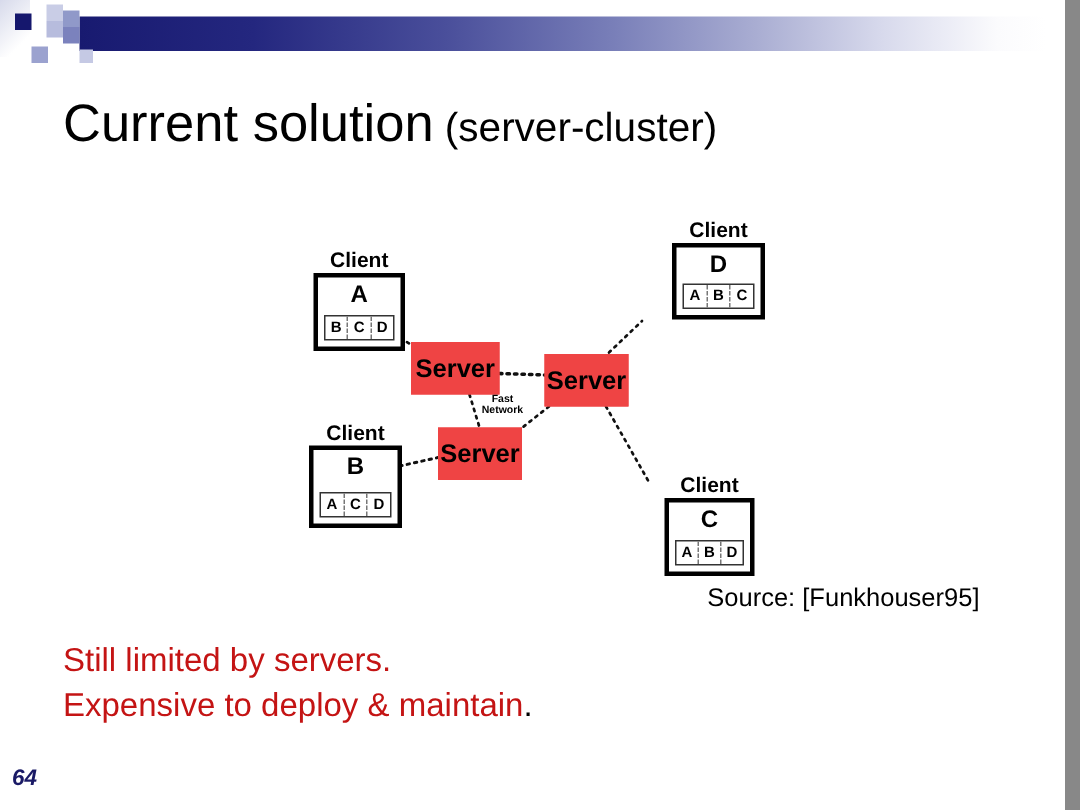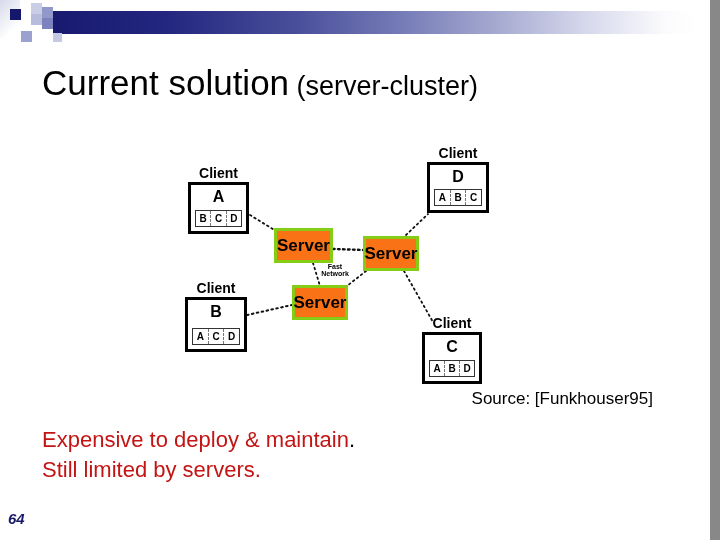--- a/index.html
+++ b/index.html
@@ -19,22 +19,22 @@
   .sq4{left:31px;top:14px;background:#b7bcdd;}
   .sq5{left:42px;top:18px;background:#7b82bd;}
   .sq6{left:21px;top:31px;background:#9ba2cf;}
   .sq7{left:53px;top:33px;width:9px;height:9px;background:#c5c9e4;}
   
   .title{position:absolute;left:42px;top:63px;color:#000;white-space:nowrap;}
   .title-main{font-size:35px;letter-spacing:0px;}
   .title-suffix{font-size:27px;}
   
   .wires{position:absolute;left:0;top:0;width:720px;height:540px;pointer-events:none;}
-  .node{position:absolute;box-sizing:border-box;background:#f97316;border:3px solid #84cc16;}
-  .client-group{position:absolute;}
+  .node{position:absolute;box-sizing:border-box;background:#ef4444;border:3px solid #ef4444;}
+  .client-group{position:absolute;margin-left:21px;}
   .client-label{position:absolute;left:-10px;right:-10px;top:-17px;text-align:center;
     font-weight:bold;font-size:14px;color:#000;}
   .client-box{box-sizing:border-box;width:100%;height:100%;background:#fff;border:3px solid #000;
     display:flex;flex-direction:column;align-items:center;justify-content:space-between;}
   .client-letter{font-weight:bold;font-size:16px;margin-top:3px;color:#000;}
   .cell-row{display:flex;width:calc(100% - 8px);margin:0 4px 4px 4px;border:1px solid #333;box-sizing:border-box;}
   .cell{flex:1;text-align:center;font-weight:bold;font-size:10px;line-height:15px;color:#000;}
   .cell + .cell{border-left:1px dashed #777;}
   .cg-a{left:188px;top:182px;width:61px;height:52px;}
   .cg-d{left:427px;top:162px;width:62px;height:51px;}
@@ -131,19 +131,19 @@
 
   <div class="node server sv-1">Server</div>
   <div class="node server sv-2">Server</div>
   <div class="node server sv-3">Server</div>
 
   <div class="net-label"><span>Fast</span><br><span>Network</span></div>
 
   <div class="source">Source: [Funkhouser95]</div>
 
   <div class="notes">
+    <div>Still limited by servers.</div>
     <div><span>Expensive to deploy &amp; maintain</span><span class="black-period">.</span></div>
-    <div>Still limited by servers.</div>
   </div>
 
   <div class="page-number">64</div>
 
 </div>
 
 </body></html>

